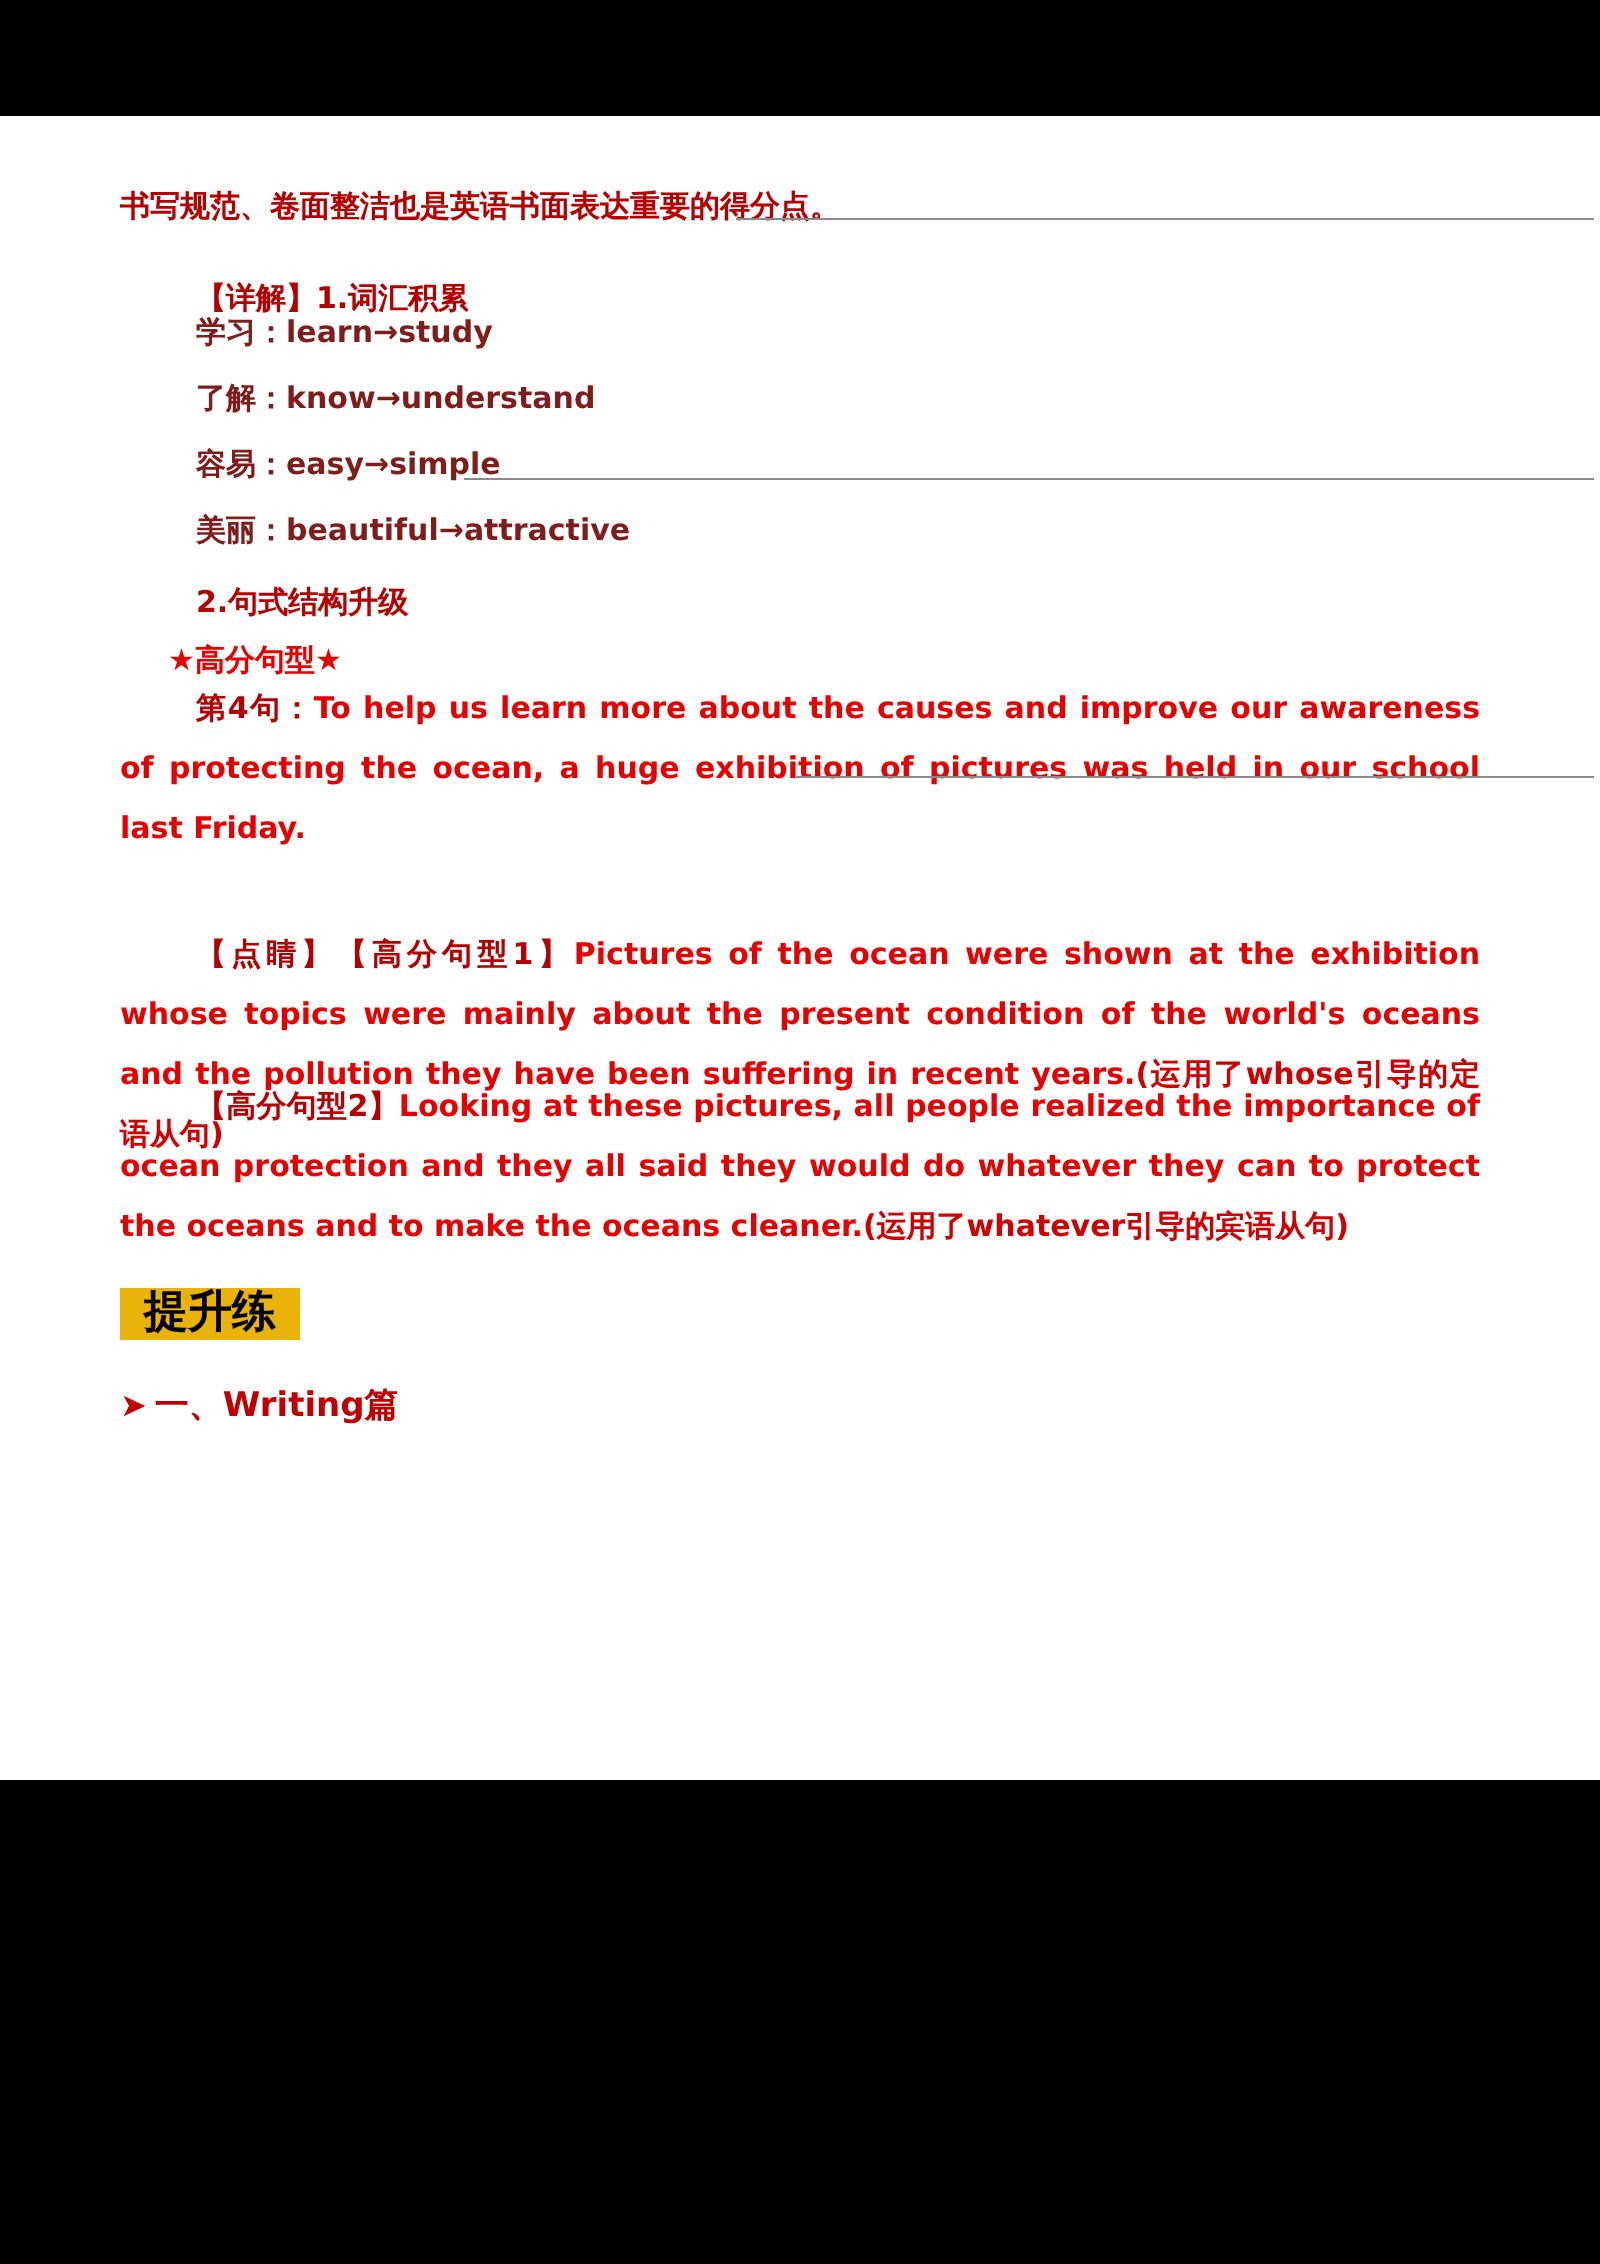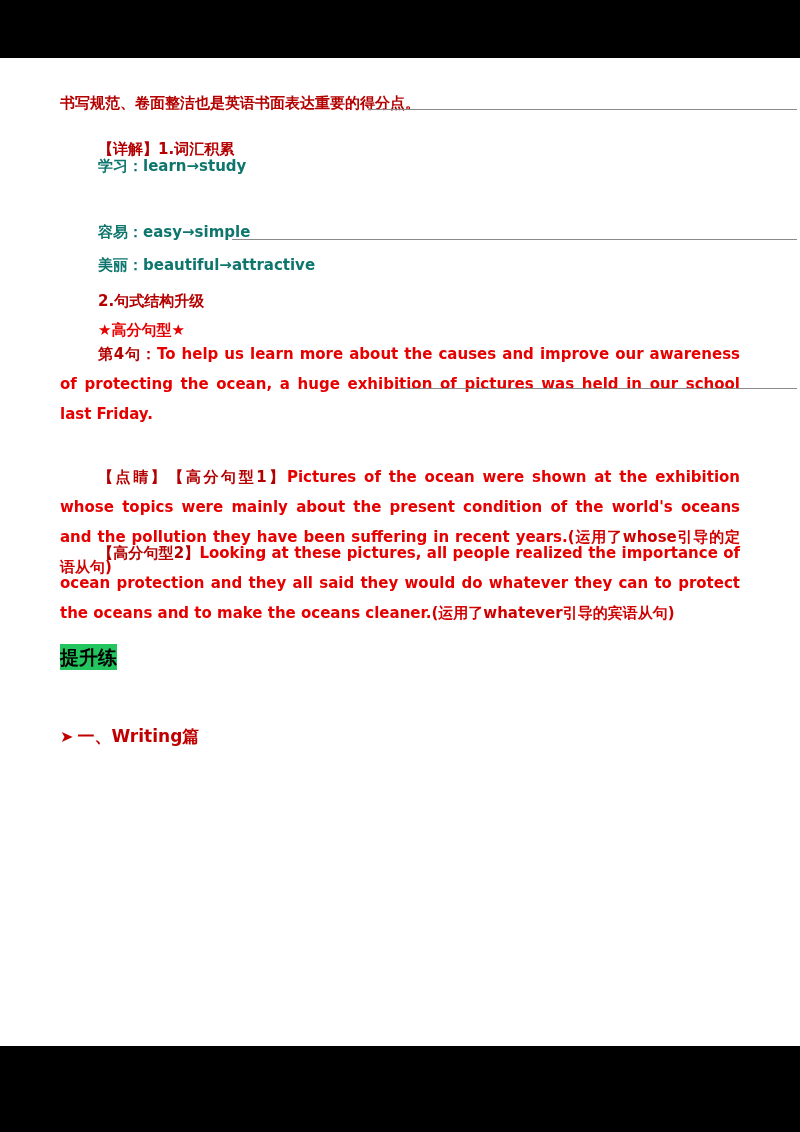--- a/index.html
+++ b/index.html
@@ -2,83 +2,84 @@
 <html><head>
 <meta charset="utf-8">
 <style>
   html,body{margin:0;padding:0;}
   body{
     width:800px;height:1132px;position:relative;background:#000;
     font-family:"DejaVu Sans","Liberation Sans",sans-serif;
     overflow:hidden;
   }
   .page{
-    position:absolute;top:58px;left:0;width:800px;height:988px;background:#ffffff;
+    position:absolute;top:58px;left:0;width:800px;height:832px;background:#ffffff;
   }
   .abs{position:absolute;}
   .line{font-size:15px;line-height:22px;white-space:nowrap;}
   .intro{color:#b40000;font-weight:bold;font-size:15px;}
   .label-bold{color:#b40000;font-weight:bold;}
-  .red{color:#0f766e;font-weight:bold;}
+  .red{color:#7f1d1d;font-weight:bold;}
   .brightred{color:#e60000;font-weight:bold;}
   .para{
     left:60px;width:680px;font-size:15px;line-height:30px;
     text-align:justify;text-indent:38px;color:#e60000;font-weight:bold;
   }
   .para .plabel{color:#b40000;font-weight:bold;}
   .para .pnote{color:#d00000;font-weight:bold;}
   .rule{
     height:0;border-bottom:1px solid #8a8a8a;
   }
   .badge{
-    display:inline-block;background:#22c55e;color:#000;
-    font-weight:bold;font-size:19px;line-height:26px;padding:0 0;
+    display:inline-block;background:#eab308;color:#000;
+    font-weight:bold;font-size:22px;line-height:26px;padding:0 12px;
   }
   .heading{
     color:#c00000;font-weight:bold;font-size:17px;white-space:nowrap;
   }
   .heading .arrow{font-size:16px;margin-right:4px;}
 </style>
 </head>
 <body>
 
 <div class="page">
 
   <div class="abs line intro" style="top:34px;left:60px;">书写规范、卷面整洁也是英语书面表达重要的得分点。</div>
 
   <div class="abs rule" style="top:51px;left:368px;right:3px;"></div>
 
   <div class="abs line label-bold" style="top:64px;left:98px;margin-top:16px;">【详解】1.词汇积累</div>
 
   <div class="abs line red" style="top:97px;left:98px;">学习：learn→study</div>
+  <div class="abs line red" style="top:130px;left:98px;">了解：know→understand</div>
   <div class="abs line red" style="top:163px;left:98px;">容易：easy→simple</div>
 
   <div class="abs rule" style="top:181px;left:232px;right:3px;"></div>
   <div class="abs line red" style="top:196px;left:98px;">美丽：beautiful→attractive</div>
 
   <div class="abs line label-bold" style="top:232px;left:98px;">2.句式结构升级</div>
 
-  <div class="abs line brightred" style="top:261px;left:98px;">★高分句型★</div>
+  <div class="abs line brightred" style="top:261px;left:84px;">★高分句型★</div>
 
   <div class="abs para" style="top:281px;">
     <span class="plabel">第4句：</span><span>To help us learn more about the causes and improve our awareness of protecting the ocean, a huge exhibition of pictures was held in our school last Friday.</span>
   </div>
 
   <div class="abs rule" style="top:330px;left:398px;right:3px;"></div>
 
 
   <div class="abs para" style="top:404px;">
     <span class="plabel">【点睛】</span><span class="plabel">【高分句型1】</span><span>Pictures of the ocean were shown at the exhibition whose topics were mainly about the present condition of the world's oceans and the pollution they have been suffering in recent years.</span><span class="pnote">(运用了whose引导的定语从句)</span>
   </div>
 
   <div class="abs para" style="top:480px;">
     <span class="plabel">【高分句型2】</span><span>Looking at these pictures, all people realized the importance of ocean protection and they all said they would do whatever they can to protect the oceans and to make the oceans cleaner.</span><span class="pnote">(运用了whatever引导的宾语从句)</span>
   </div>
 
   <div class="abs" style="top:586px;left:60px;">
     <span class="badge">提升练</span>
   </div>
 
-  <div class="abs heading" style="top:633px;left:60px;margin-top:34px;">
+  <div class="abs heading" style="top:633px;left:60px;">
     <span class="arrow">➤</span><span>一、Writing篇</span>
   </div>
 
 </div>
 
 </body></html>

